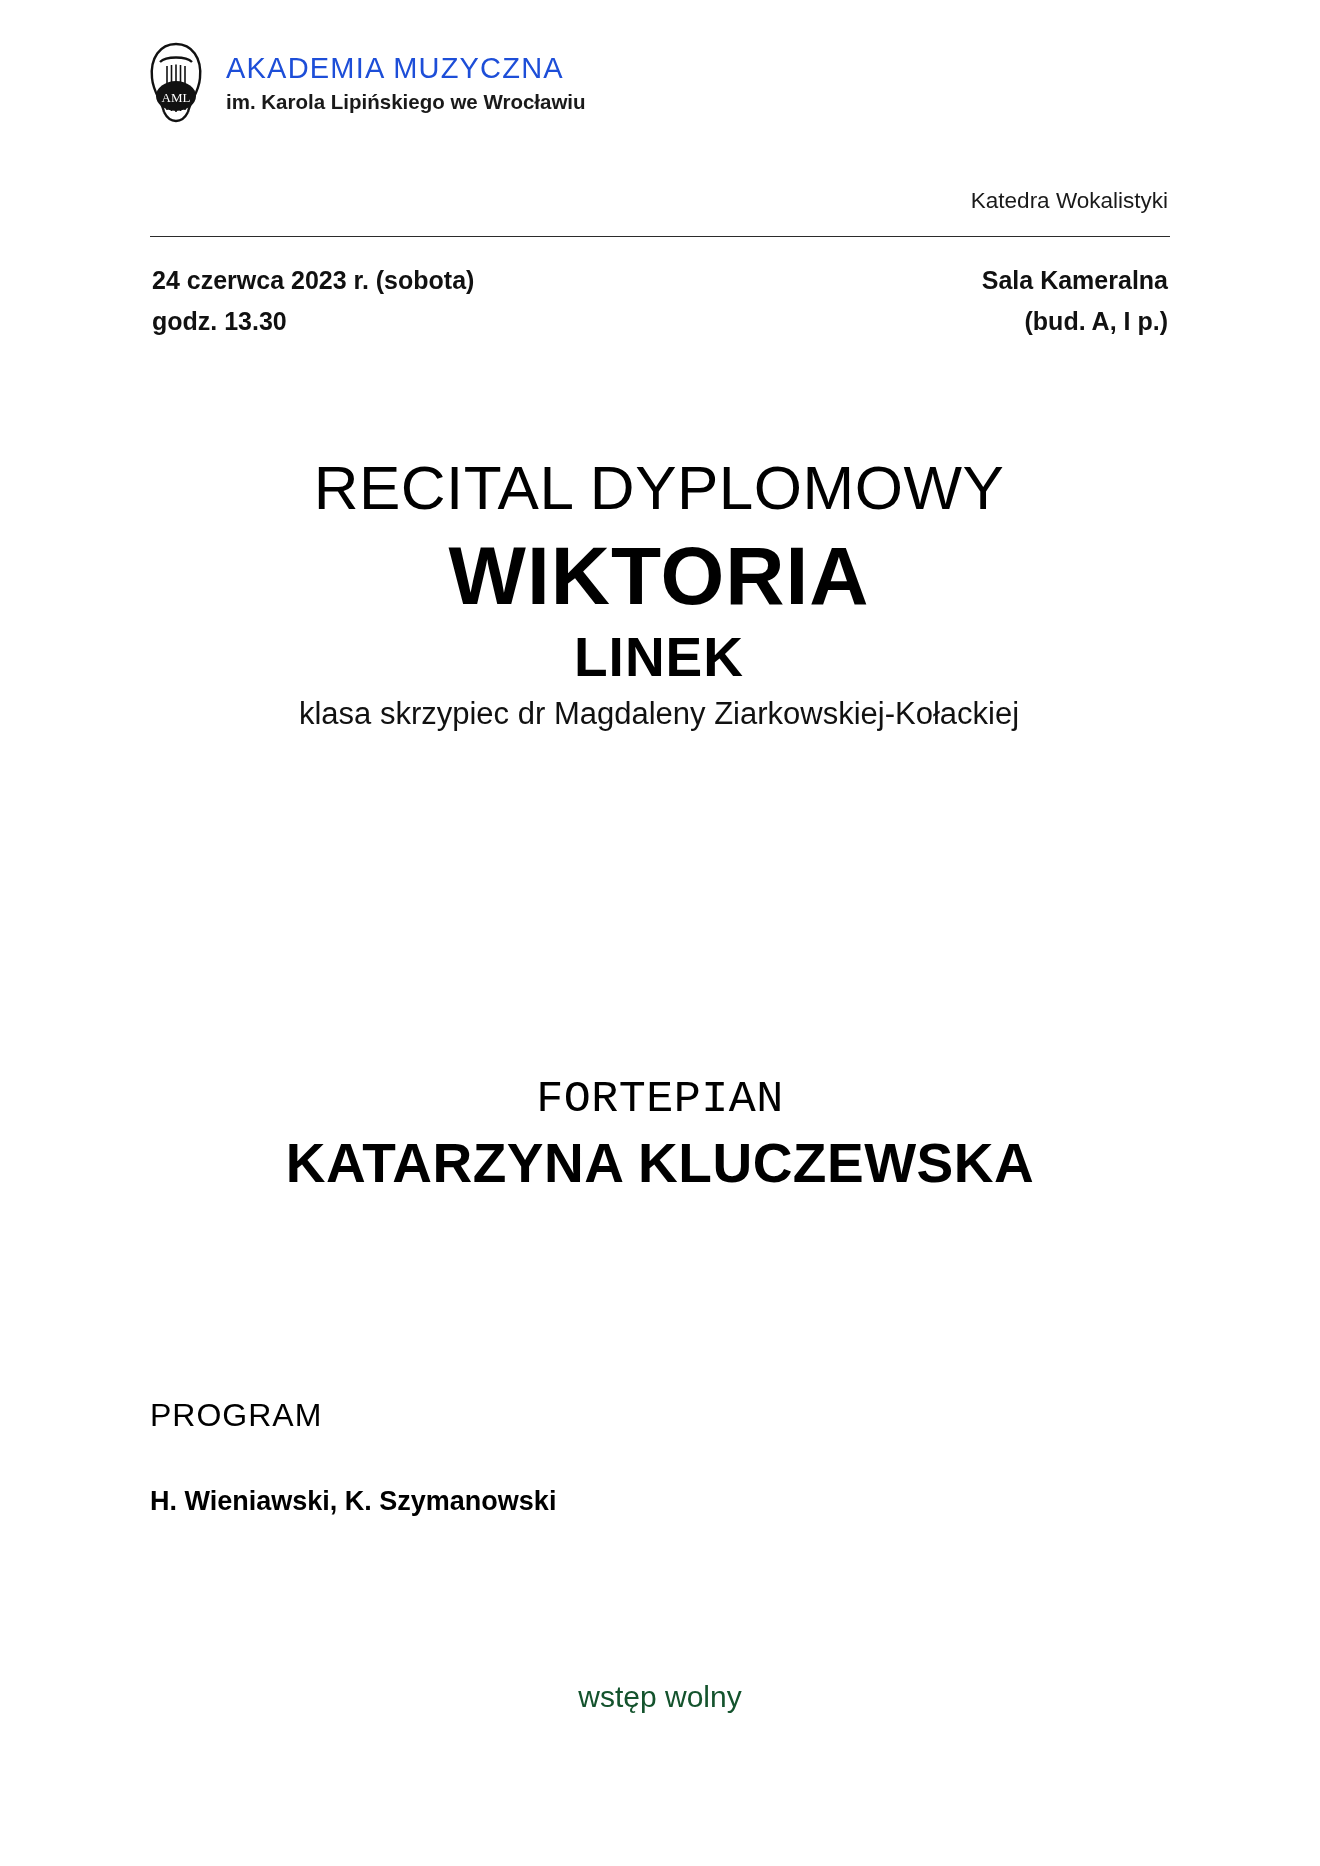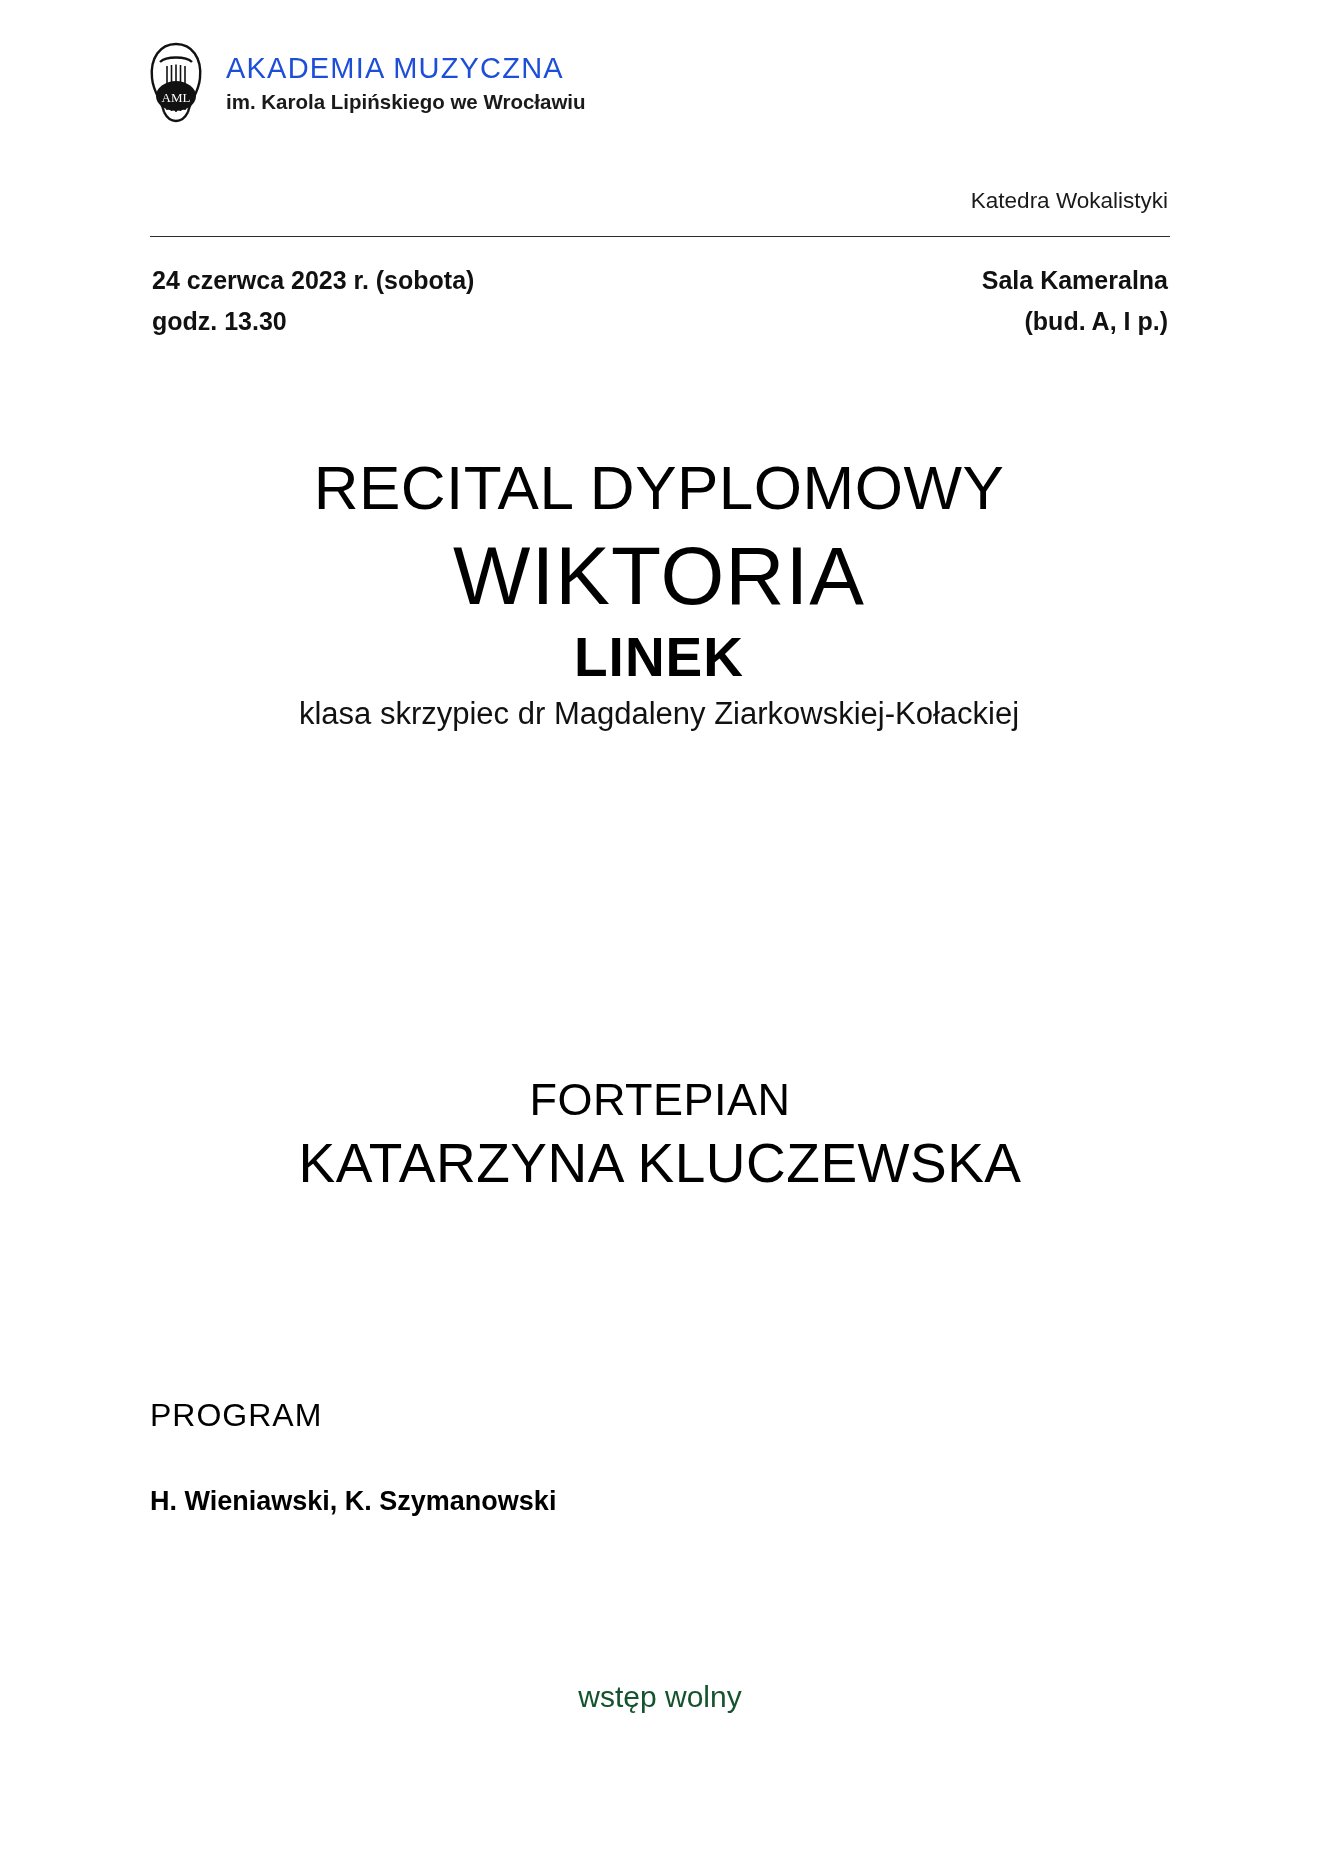--- a/index.html
+++ b/index.html
@@ -103,21 +103,21 @@
   }
   .recital-line {
     font-size: 62px;
     letter-spacing: 0.5px;
     line-height: 1.05;
     color: #000;
     font-weight: 400;
   }
   .artist-name {
     font-size: 82px;
-    font-weight: normal;
+    font-weight: bold;
     line-height: 1.18;
     letter-spacing: 1px;
     margin-top: 8px;
   }
   .artist-surname {
     font-size: 55px;
     font-weight: bold;
     line-height: 1.18;
     letter-spacing: 1px;
   }
@@ -132,24 +132,25 @@
     position: absolute;
     left: 150px;
     right: 150px;
     top: 1075px;
     text-align: center;
   }
   .accomp-role {
     font-size: 45px;
     letter-spacing: 0.5px;
     line-height: 1.1;
+    font-family: Liberation Mono, monospace;
   }
   .accomp-name {
     font-size: 55px;
-    font-weight: normal;
+    font-weight: bold;
     letter-spacing: 0.5px;
     line-height: 1.25;
     margin-top: 4px;
   }
 
   
   .program {
     position: absolute;
     left: 150px;
     right: 150px;

